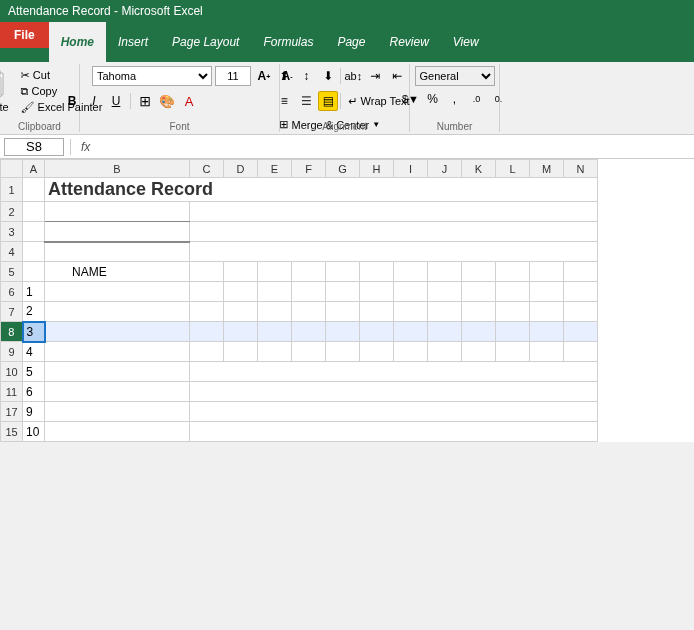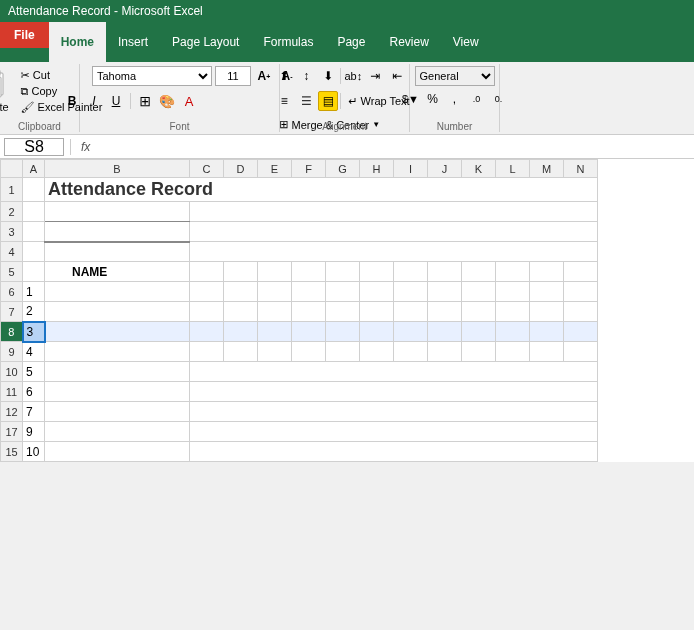--- a/index.html
+++ b/index.html
@@ -16,20 +16,21 @@
       font-size: 12px;
     }
     .ribbon-tab {
       padding: 20px 12px;
       font-size: 12px;
       color: white;
       cursor: pointer;
       height: 22px;
       display: flex;
       align-items: center;
+      font-style: italic;
     }
     .ribbon-tab.active {
       background: #f0f0f0;
       color: #217346;
       font-weight: bold;
     }
     .ribbon-tab-file {
       background: #d73a2b;
       padding: 4px 14px;
       color: white;
@@ -184,21 +185,21 @@
       display: flex;
       align-items: center;
       height: 24px;
       padding: 0 4px;
       gap: 4px;
     }
     .cell-ref {
       width: 60px;
       height: 18px;
       border: 1px solid #aaa;
-      font-size: 16px;
+      font-size: 13px;
       text-align: center;
       padding: 0 2px;
     }
     .formula-divider {
       width: 1px;
       height: 16px;
       background: #ccc;
       margin: 0 2px;
     }
     .fx-label {
@@ -458,21 +459,21 @@
       <tr>
         <td class="row-header">4</td>
         <td class="spreadsheet-cell"></td>
         <td class="spreadsheet-cell"></td>
         <td class="spreadsheet-cell" colspan="12"></td>
       </tr>
 
       <tr>
         <td class="row-header">5</td>
         <td class="spreadsheet-cell"></td>
-        <td class="spreadsheet-cell" style="font-weight:bold;padding-left:27px;">NAME</td>
+        <td class="spreadsheet-cell" style="font-weight:normal;padding-left:27px;">NAME</td>
         <td class="spreadsheet-cell"></td>
         <td class="spreadsheet-cell"></td>
         <td class="spreadsheet-cell"></td>
         <td class="spreadsheet-cell"></td>
         <td class="spreadsheet-cell"></td>
         <td class="spreadsheet-cell"></td>
         <td class="spreadsheet-cell"></td>
         <td class="spreadsheet-cell"></td>
         <td class="spreadsheet-cell"></td>
         <td class="spreadsheet-cell"></td>
@@ -553,26 +554,20 @@
       </tr>
       <tr>
         <td class="row-header">10</td>
         <td class="spreadsheet-cell">5</td>
         <td class="spreadsheet-cell"></td>
         <td class="spreadsheet-cell" colspan="12"></td>
       </tr>
       <tr>
         <td class="row-header">11</td>
         <td class="spreadsheet-cell">6</td>
-        <td class="spreadsheet-cell"></td>
-        <td class="spreadsheet-cell" colspan="12"></td>
-      </tr>
-      <tr>
-        <td class="row-header">12</td>
-        <td class="spreadsheet-cell">7</td>
         <td class="spreadsheet-cell"></td>
         <td class="spreadsheet-cell" colspan="12"></td>
       </tr>
       <tr>
         <td class="row-header">17</td>
         <td class="spreadsheet-cell">9</td>
         <td class="spreadsheet-cell"></td>
         <td class="spreadsheet-cell" colspan="12"></td>
       </tr>
       <tr>

